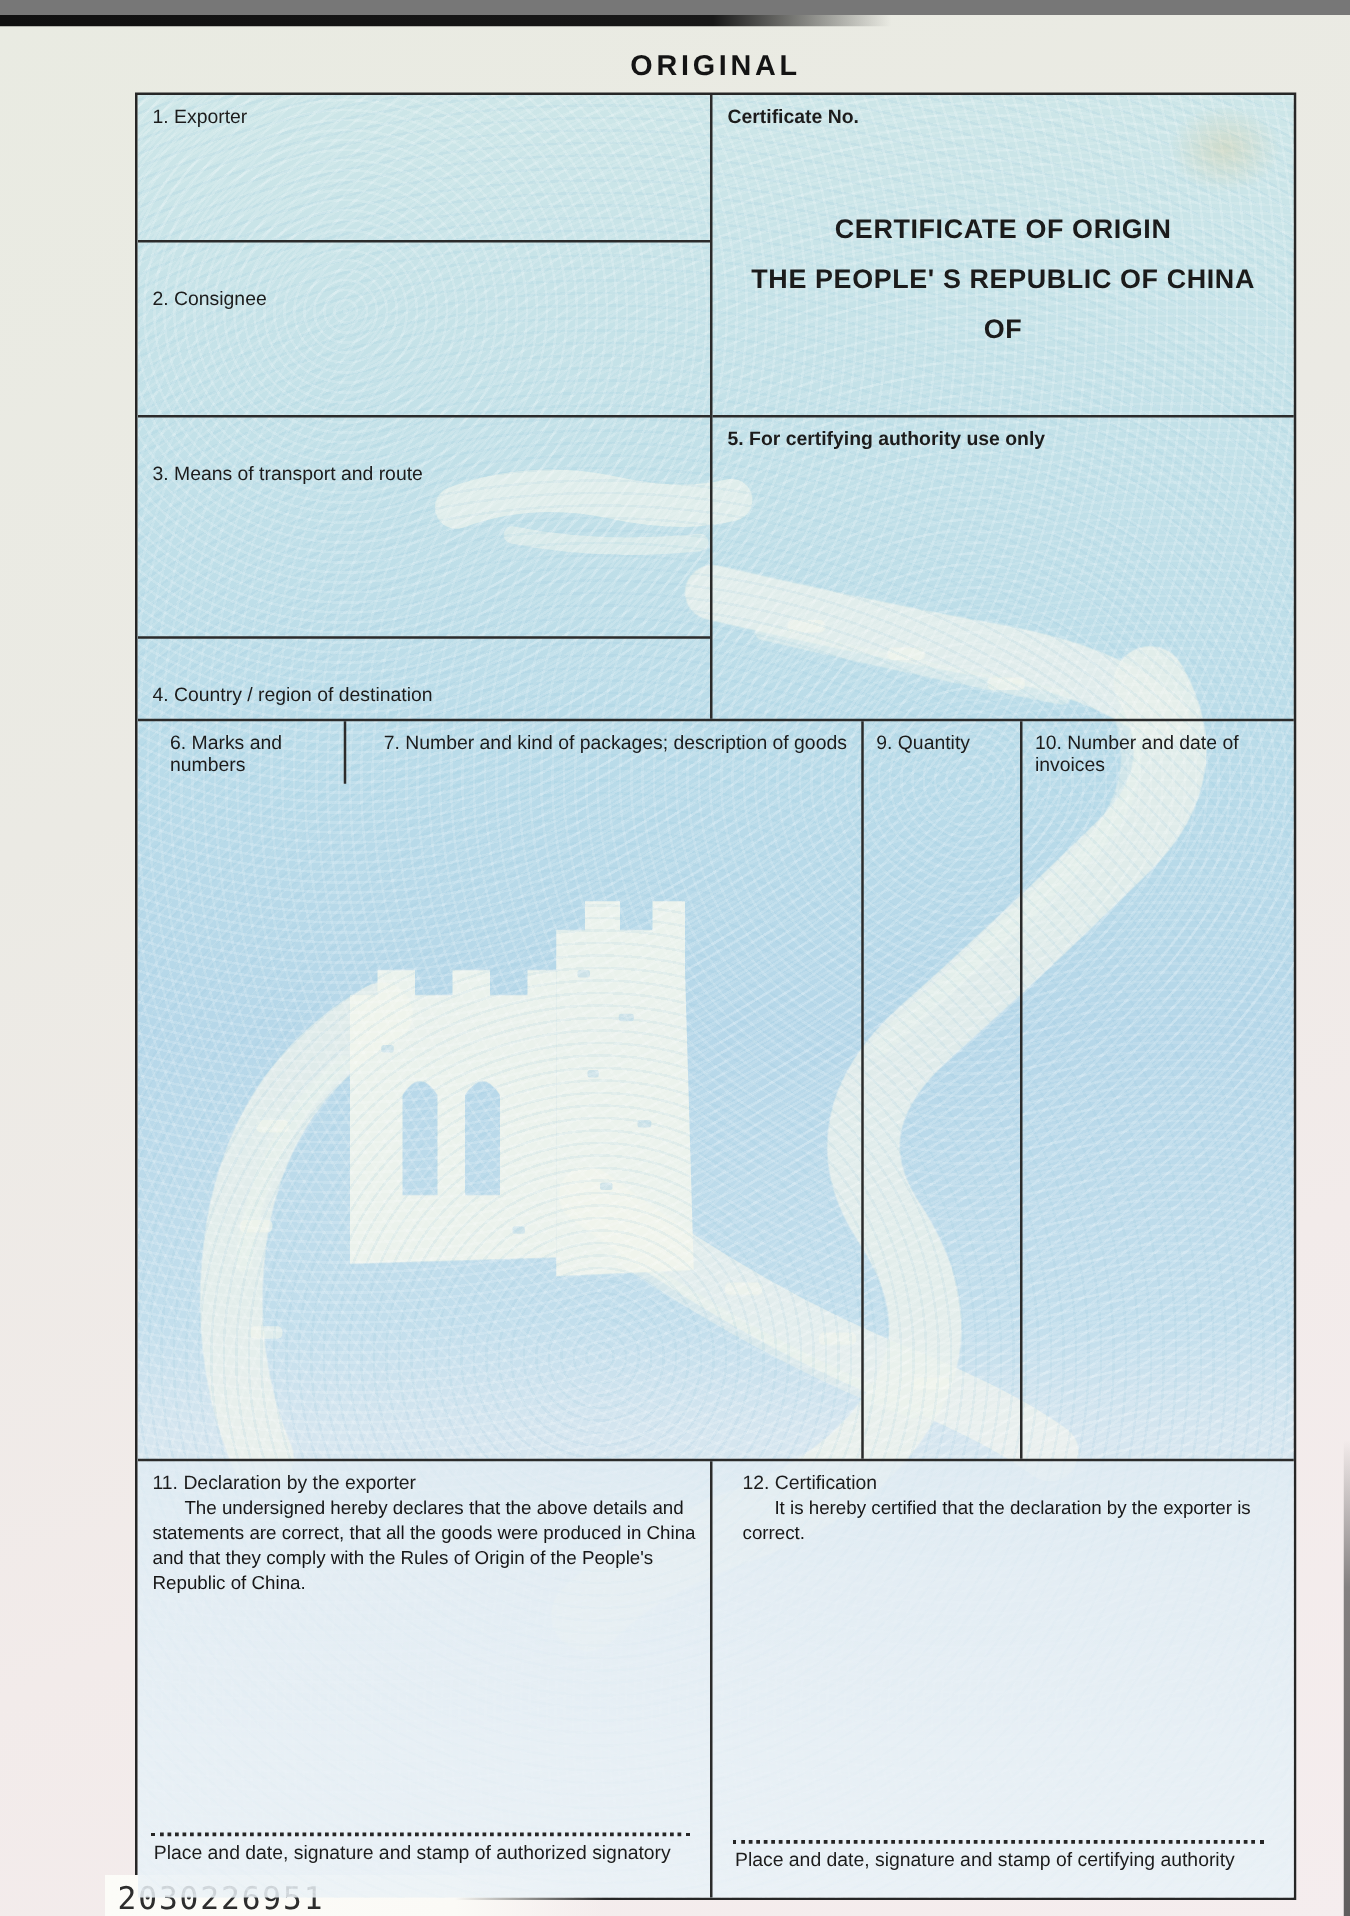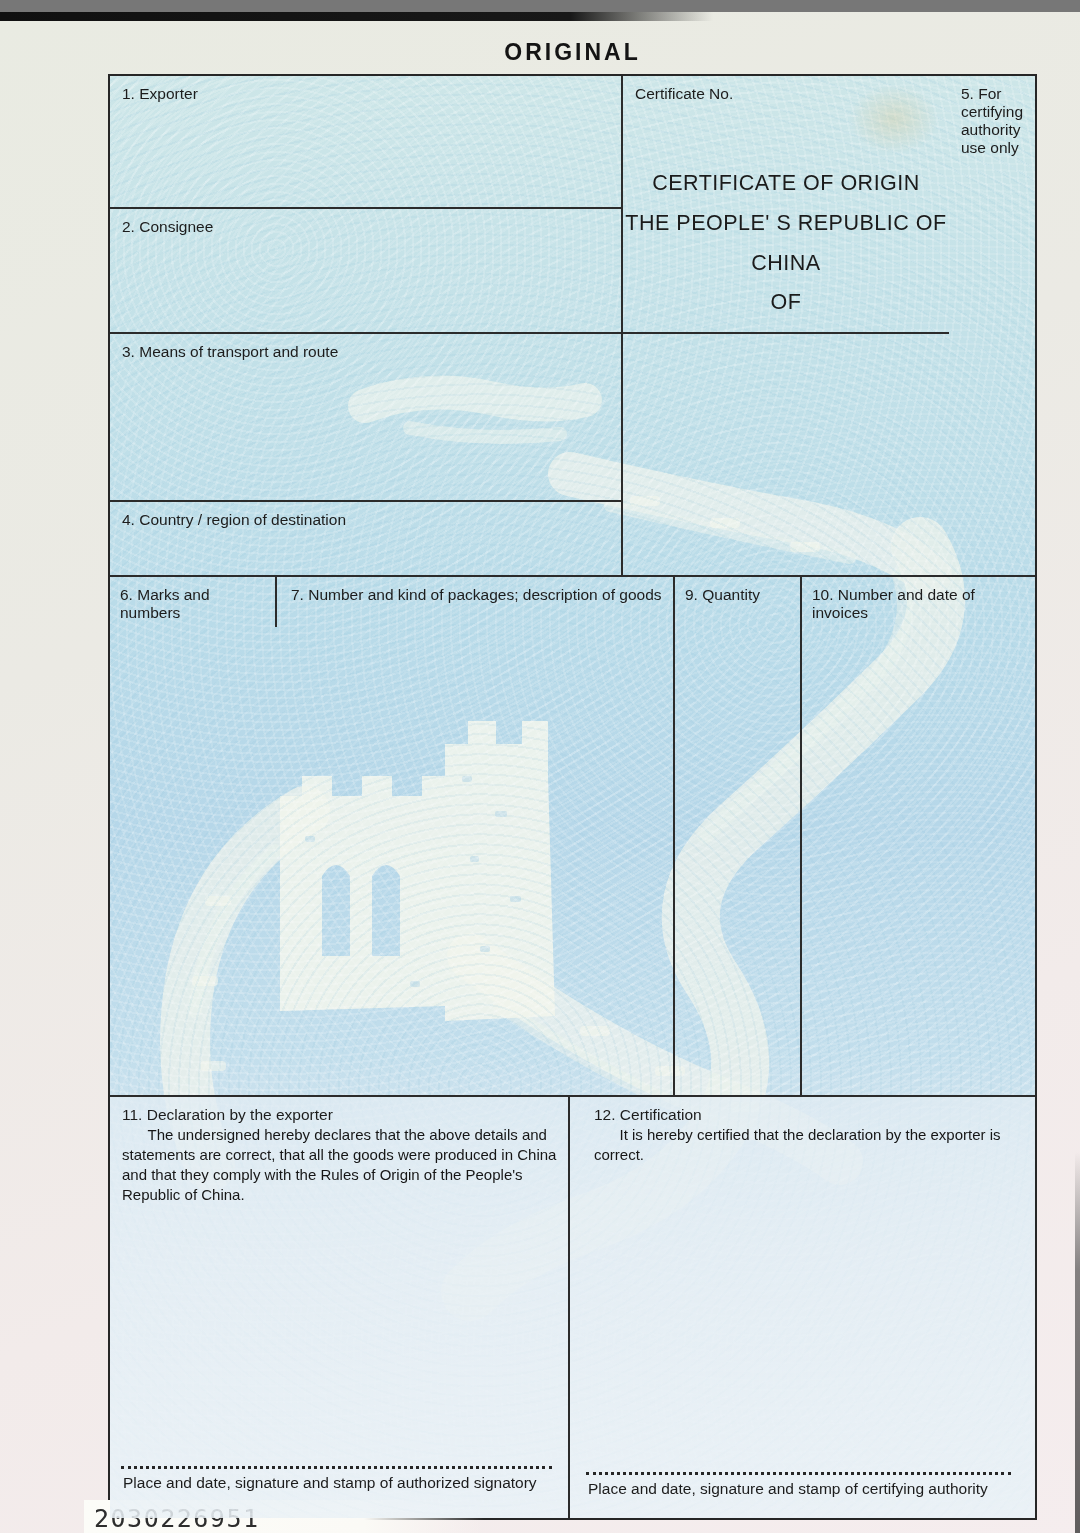--- a/index.html
+++ b/index.html
@@ -47,32 +47,32 @@
   }
   .watermark {
     position:absolute; inset:0; z-index:0; pointer-events:none; overflow:hidden;
   }
   .form > .rows { position:relative; z-index:2; display:flex; flex-direction:column; height:100%; }
 
   .cell-label { font-size:15.5px; padding:9px 12px; }
 
   
   .row-top { display:flex; height:499px; }
-  .col-left { width:513px; border-right:2px solid #2b2b2b; display:flex; flex-direction:column; }
+  .col-left { width:460px; border-right:2px solid #2b2b2b; display:flex; flex-direction:column;gap:28px; }
   .box-exporter   { height:133px; border-bottom:2px solid #2b2b2b; }
   .box-consignee  { height:125px; border-bottom:2px solid #2b2b2b; }
   .box-transport  { height:168px; border-bottom:2px solid #2b2b2b; }
   .box-destination{ flex:1; }
-  .col-right { flex:1; display:flex; flex-direction:row; }
+  .col-right { flex:1; display:flex; flex-direction:column;font-weight:bold; }
   .cert-panel { height:258px; border-bottom:2px solid #2b2b2b; position:relative; }
   .cert-title { margin-top:52px; text-align:center; font-size:21.5px; letter-spacing:.5px; line-height:1.85; color:#1b1b1b; }
   .box-authority { flex:1; }
 
   
-  .row-table { height:520px; border-top:2px solid #2b2b2b; display:flex; position:relative; }
+  .row-table { height:592px; border-top:2px solid #2b2b2b; display:flex; position:relative;padding-left:16px; }
   .tcol { position:relative; }
   .tcol .cell-label { padding:9px 10px; }
   .col-marks { width:165px; }
   .short-divider { position:absolute; left:165px; top:0; width:2px; height:50px; background:#2b2b2b; }
   .col-packages { width:398px; }
   .col-packages .cell-label { padding-left:16px; }
   .col-hscode, .col-quantity { width:127px; border-left:2px solid #2b2b2b; }
   .col-invoices { flex:1; border-left:2px solid #2b2b2b; }
 
   

